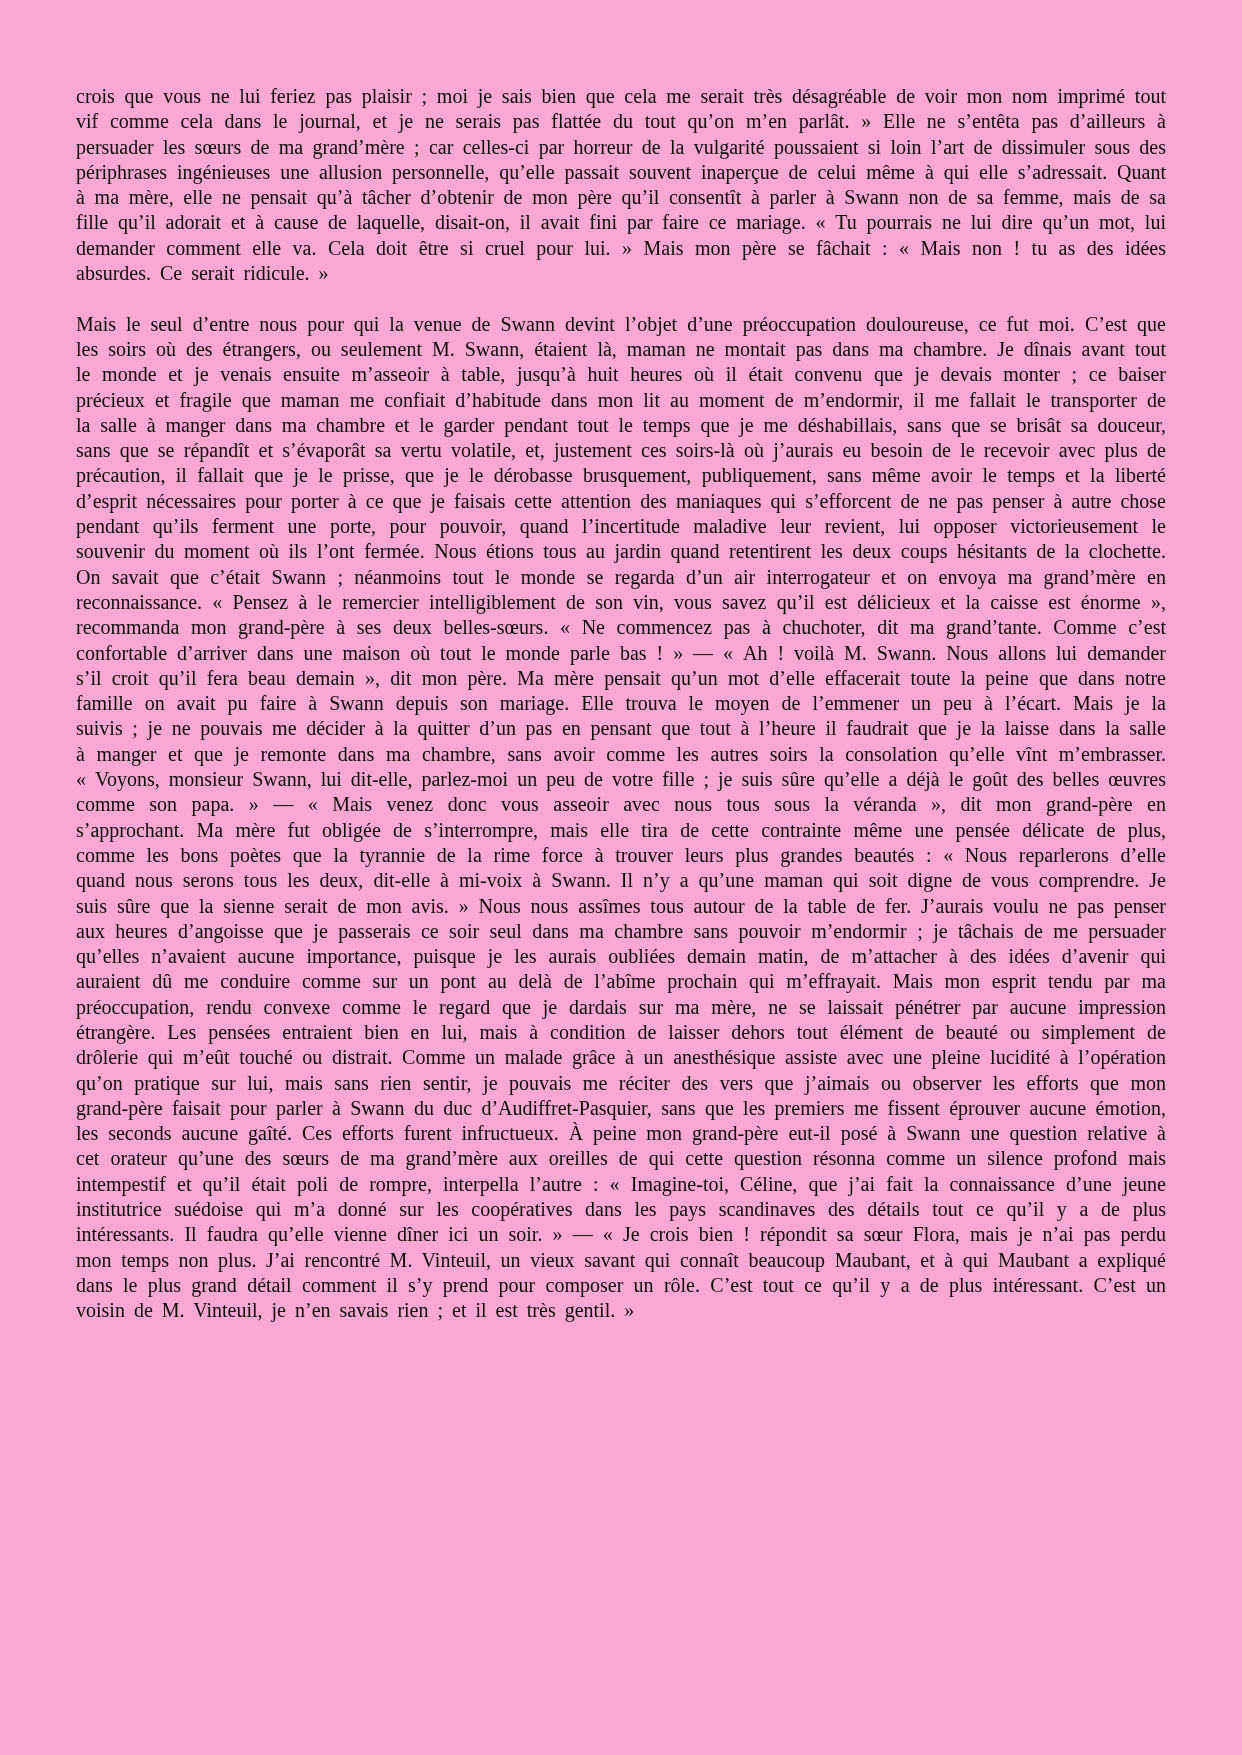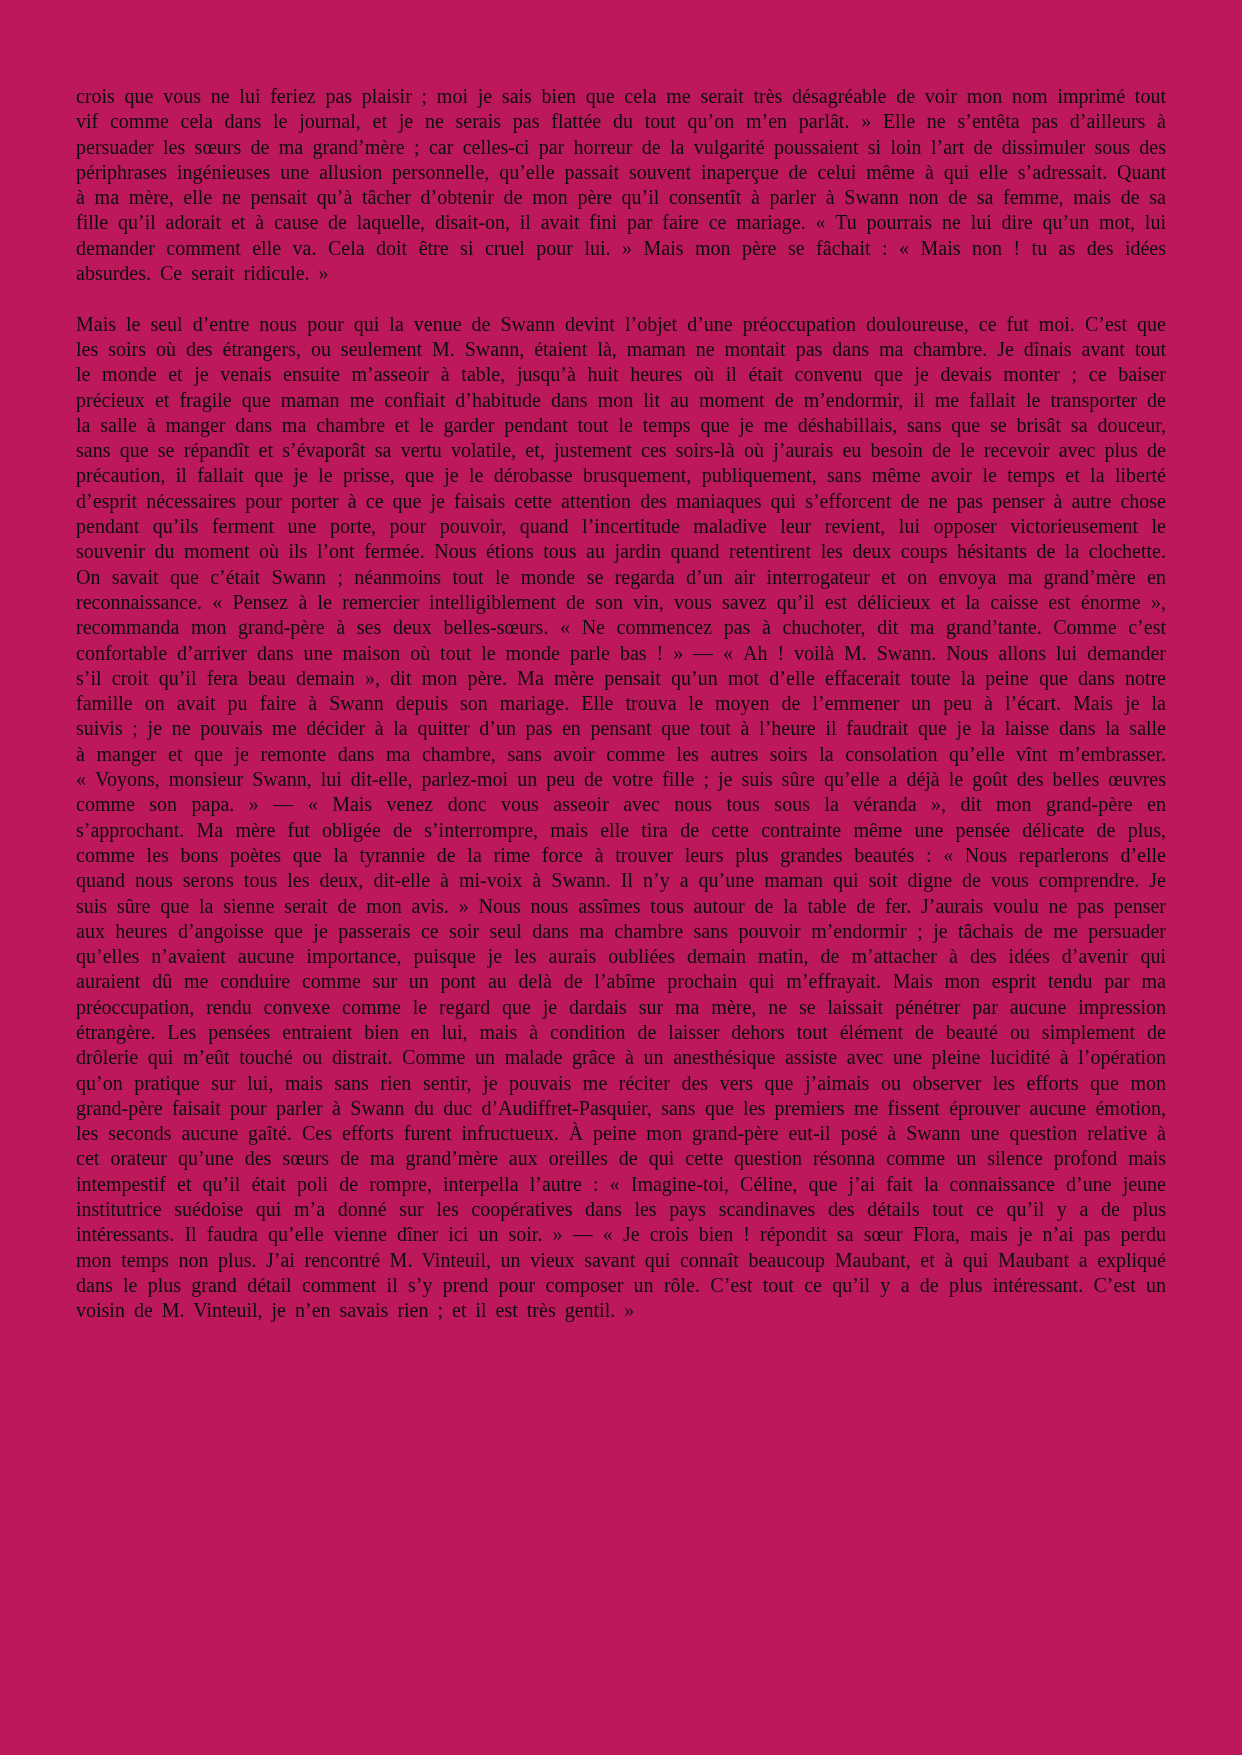--- a/index.html
+++ b/index.html
@@ -15,21 +15,21 @@
   }
   .page {
     position: absolute;
     left: 0;
     top: 0;
     width: 1242px;
     height: 1755px;
     box-sizing: border-box;
     padding: 84px 76px 0 76px;
     overflow: hidden;
-    background: #be185d;
+    background: #f9a8d4;
     font-family: "Liberation Serif", "DejaVu Serif", serif;
     font-size: 20px;
     line-height: 25.3px;
     color: #0d0d0f;
     text-align: justify;
     text-justify: inter-word;
     word-spacing: 4px;
     hyphens: none;
     -webkit-hyphens: none;
   }

